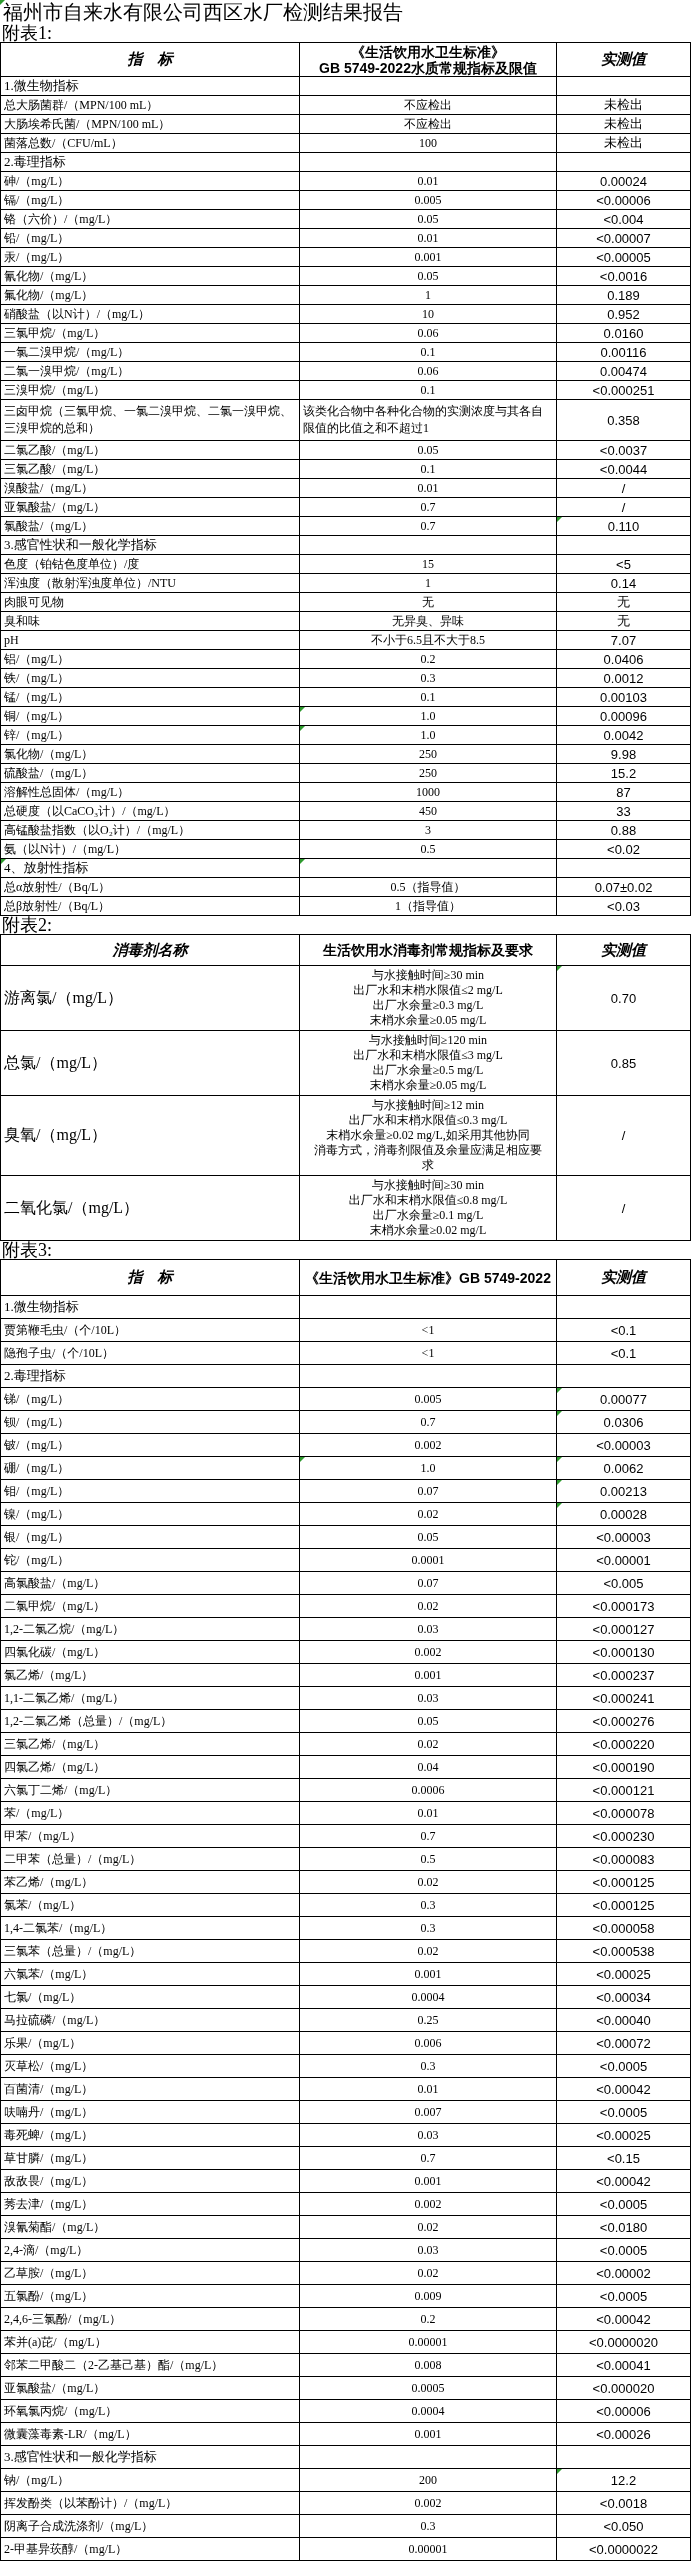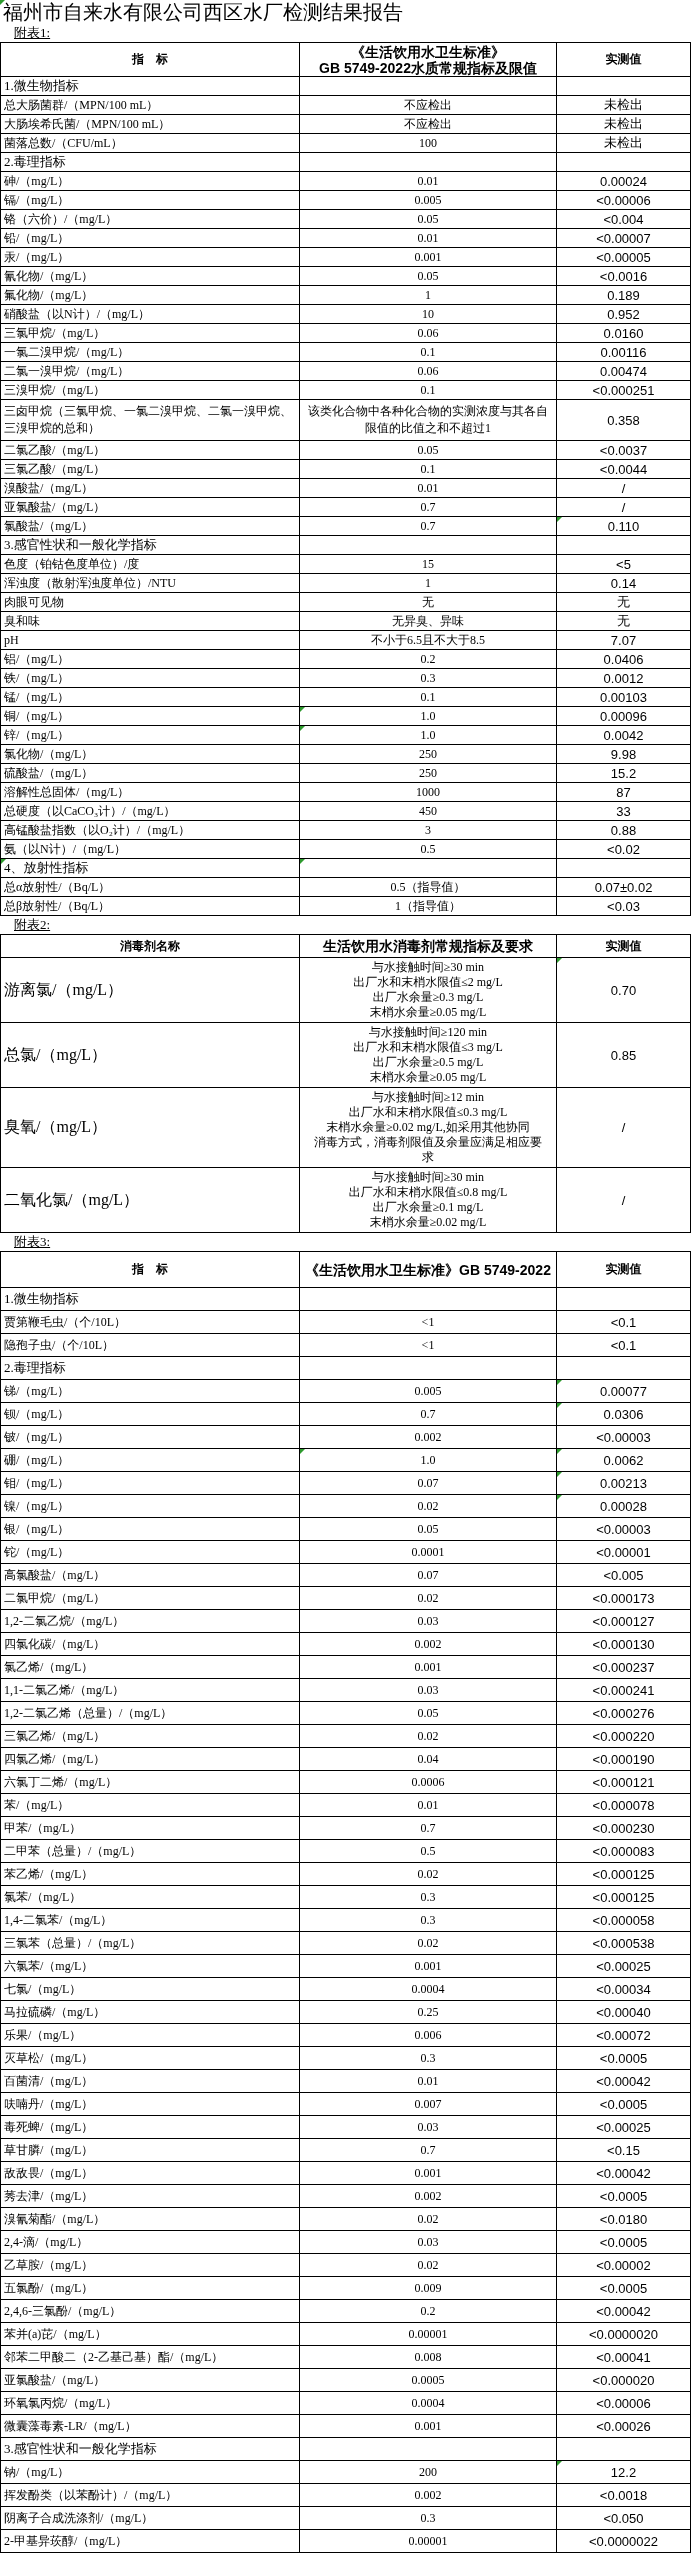--- a/index.html
+++ b/index.html
@@ -1,34 +1,34 @@
 <!DOCTYPE html>
 <html style="--flag-color: #2e9b2e;"><head>
 <meta charset="utf-8">
 <style>
   :root{ --flag-color:#2e9b2e; }
   html,body{margin:0;padding:0;background:#fff;color:#000;}
   body{width:693px;font-family:"Liberation Serif","DejaVu Serif",serif;}
   .title{position:relative;font-size:20px;line-height:24px;padding-left:3px;white-space:nowrap;}
-  .tbl-label{font-size:13px;line-height:18px;padding-left:14px;text-decoration:underline;}
+  .tbl-label{font-size:18px;line-height:18px;padding-left:2px;}
   table{border-collapse:collapse;table-layout:fixed;width:690px;border:1.5px solid #000;}
   col.w1{width:299px;} col.w2{width:257px;} col.w3{width:134px;}
   th,td{border:1px solid #000;padding:0 3px;overflow:hidden;position:relative;vertical-align:middle;}
   thead th{font-weight:bold;text-align:center;font-family:"Liberation Sans","DejaVu Sans",sans-serif;}
-  .t1 thead tr{height:34px;} .t2 thead tr{height:23px;} .t3 thead tr{height:36px;}
-  th.c1,th.c3{font-size:12px;}
+  .t1 thead tr{height:34px;} .t2 thead tr{height:31px;} .t3 thead tr{height:36px;}
+  th.c1,th.c3{font-size:15px;font-style:italic;}
   th.c2{font-size:14px;line-height:16px;}
   tbody td.c1{text-align:left;font-size:12px;}
   tbody td.c2{text-align:center;font-size:12px;}
   tbody td.c3{text-align:center;font-size:13px;font-family:"Liberation Sans","DejaVu Sans",sans-serif;}
   .t1 tbody tr{height:19px;}
   .t3 tbody tr{height:23px;}
   tr.tall td{height:40px;}
   tr.sec td.c1{font-size:13px;}
-  td.c2.left{text-align:center;}
+  td.c2.left{text-align:left;}
   .t2 tbody td{padding:2px 3px;}
   .t2 tbody td.c2 div{line-height:15px;}
   .t2 tbody td.c1{font-size:16px;}
   .flag{position:absolute;top:0;left:0;width:0;height:0;
         border-top:5px solid var(--flag-color);border-right:5px solid transparent;}
 </style>
 </head>
 <body>
 
 <div class="title">

